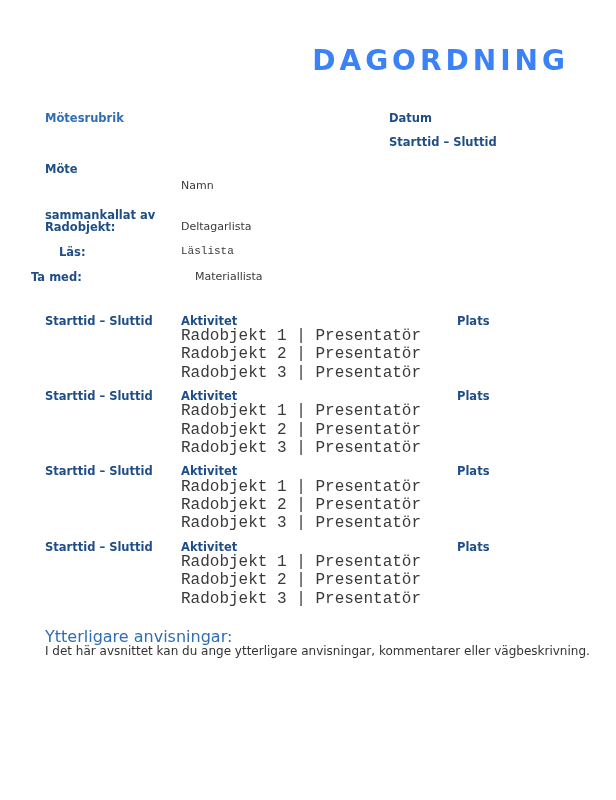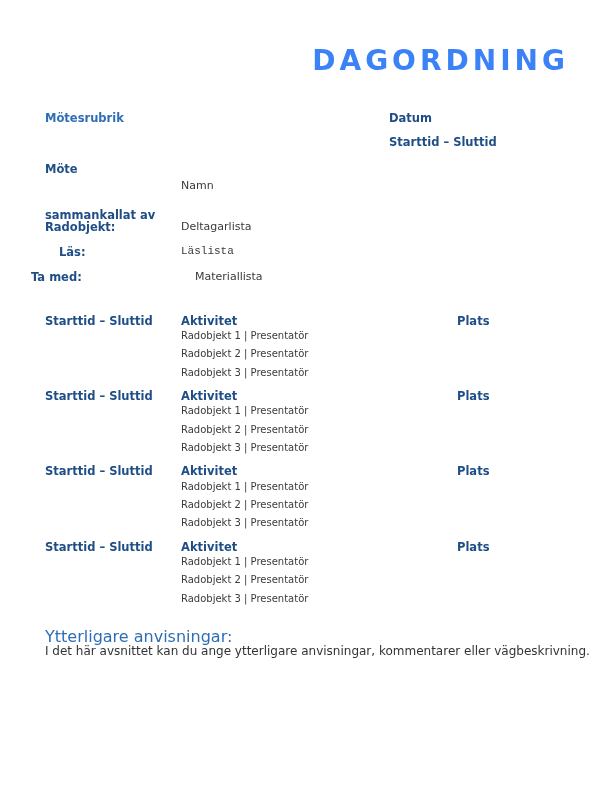--- a/index.html
+++ b/index.html
@@ -4,21 +4,21 @@
 <style>
   html, body { margin:0; padding:0; background:#ffffff; }
   body { width:616px; height:800px; position:relative; overflow:hidden;
          font-family:"DejaVu Sans", "Liberation Sans", sans-serif; color:#2b2b2b; }
   .abs { position:absolute; white-space:nowrap; }
   .title { right:47px; top:44px; font-size:28px; font-weight:bold; letter-spacing:4px; color:#3b82f6; }
   .blue { color:#2f6db5;text-align:center; }
   .navy { color:#1f4e86; font-weight:bold; }
   .lbl { font-size:11.5px; }
   .val { font-size:11px; color:#3a3a3a; }
-  .item { font-size:10px; color:#3a3a3a; line-height:18.5px; }
+  .item { font-size:16px; color:#3a3a3a; line-height:18.5px;font-family:Liberation Mono, monospace; }
   .footer-title { font-size:16px; color:#2f6db5; }
   .footer-text { font-size:12px; color:#333; }
 </style>
 </head>
 <body>
 
 <div>
   <div class="abs title">DAGORDNING</div>
 
   <div class="abs lbl blue" style="left:45px;top:111px;font-weight:bold;">Mötesrubrik</div>

